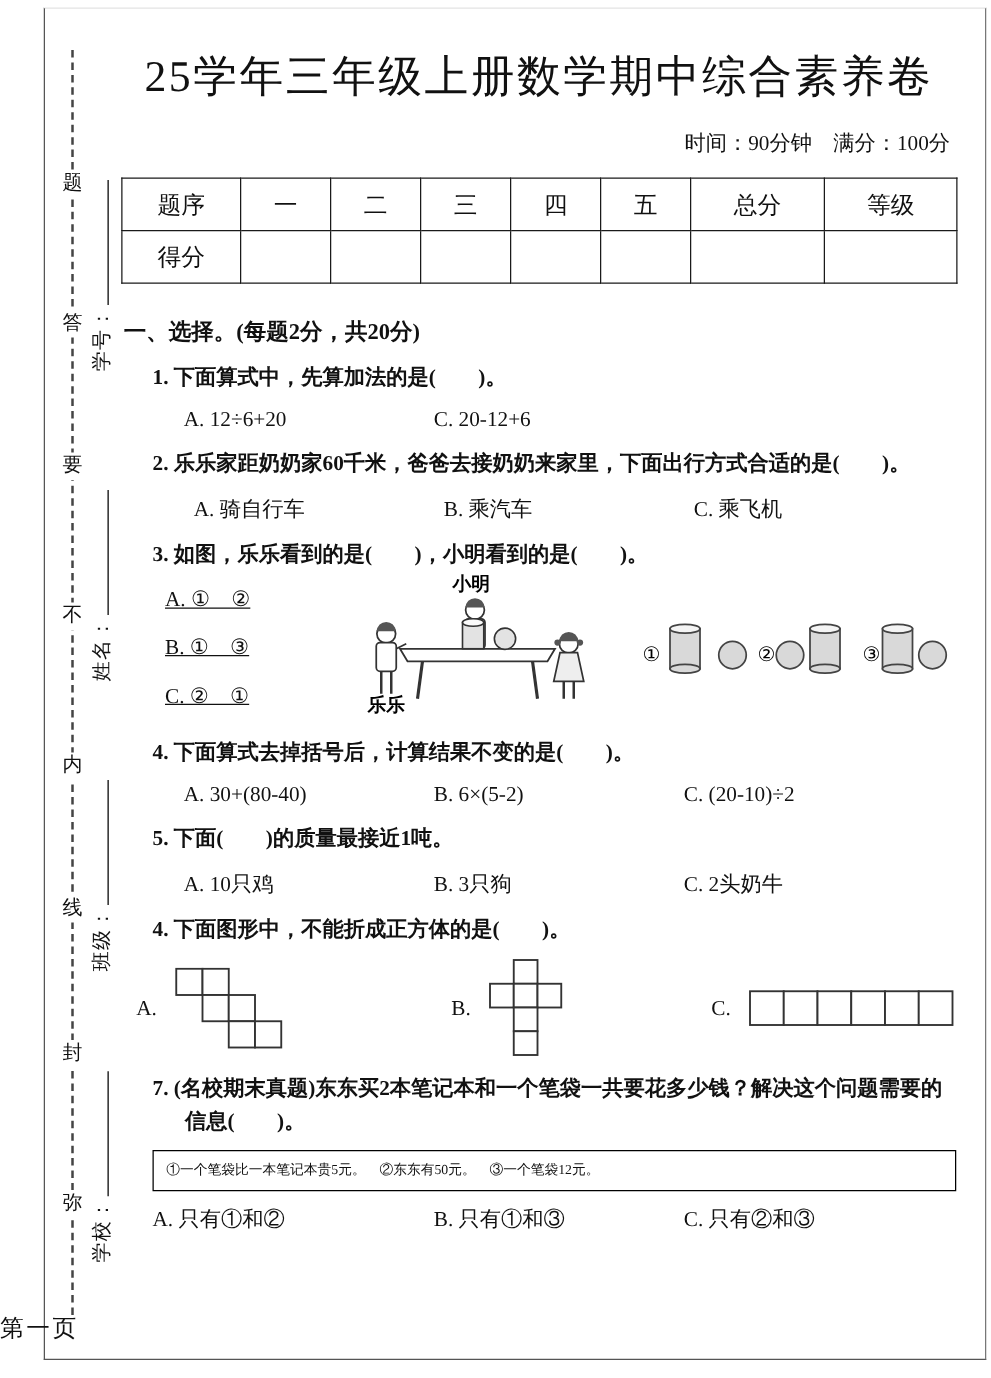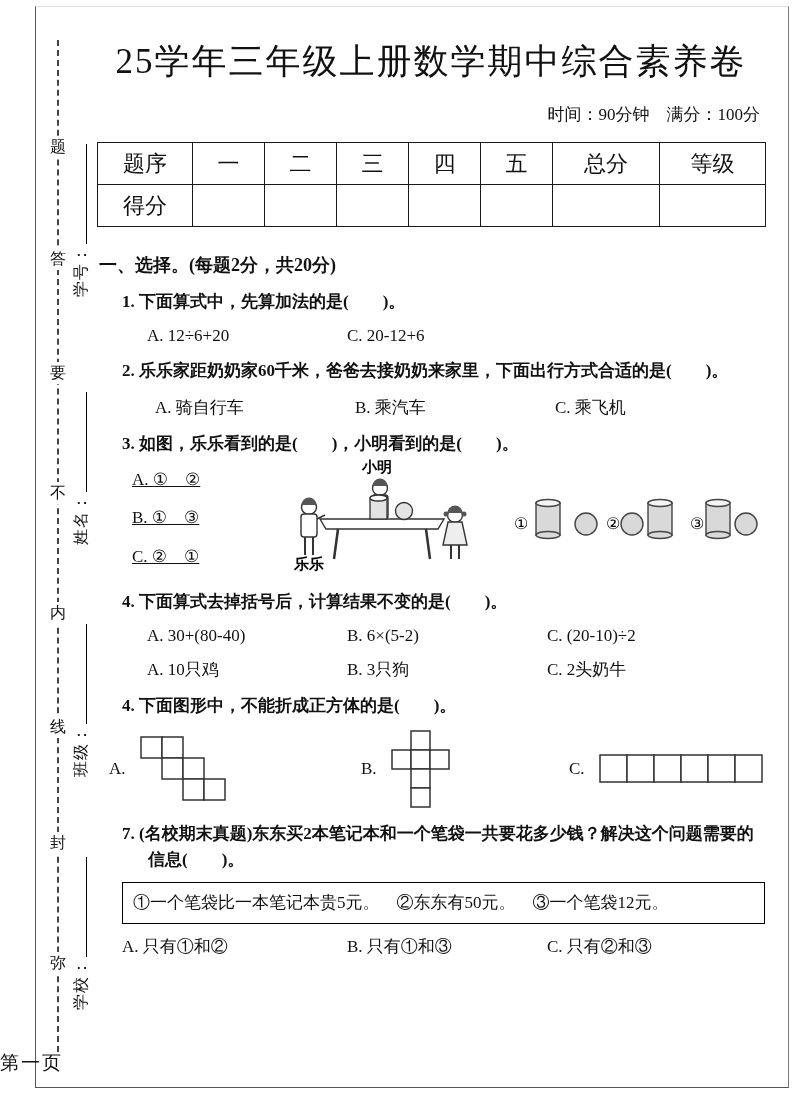--- a/index.html
+++ b/index.html
@@ -25,21 +25,21 @@
 
   
   .main { position: absolute; left: 97px; top: 36px; width: 668px; }
   .title { text-align: center; font-size: 35px; font-weight: 400; letter-spacing: 2px;
     padding-top: 2px; }
   .meta { text-align: right; font-weight: normal; font-size: 17px; margin: 18px 5px 0 0; }
 
   table.score-table { width: 100%; border-collapse: collapse; margin-top: 16px;
     table-layout: fixed; }
   table.score-table td { border: 1.6px solid #1a1a1a; height: 42px; text-align: center;
-    font-size: 22px; }
+    font-size: 19px; }
 
   .section-heading { font-weight: bold; font-size: 18px; margin: 26px 0 0 2px; }
 
   .q { margin-top: 12px; }
   .stem { font-weight: bold; font-size: 17px; line-height: 1.55; margin-left: 25px; }
   .opts { display: grid; grid-template-columns: 200px 200px 1fr; margin: 11px 0 0 50px;
     font-size: 17px; }
   .opts span { white-space: nowrap; }
 
   .q3-body { display: flex; margin: 4px 0 0 35px; }
@@ -47,21 +47,21 @@
   .q3-illus { flex: none; margin-top: -4px; }
   .svg-label { font-size: 15px; font-weight: bold; font-family: "Liberation Serif", serif; }
   .svg-num { font-size: 16px; font-family: "Liberation Serif", serif; }
 
   .q6-row { display: flex; align-items: center; margin: 10px 0 0 12px; font-size: 17px; }
   .q6-group { display: flex; align-items: center; gap: 14px; }
   .q6-a { width: 252px; } .q6-b { width: 208px; }
 
   .q7 .stem { padding-left: 26px; text-indent: -26px; }
   .info-box { border: 1.6px solid #000; margin: 9px 0 0 25px; padding: 8px 10px;
-    font-size: 17px; line-height: 1.4; }
+    font-size: 11px; line-height: 1.4; }
 
   .footer { position: absolute; left: 0; right: 0; bottom: 26px; text-align: left;
     font-size: 19px; letter-spacing: 2px; font-family: Liberation Mono, monospace; }
 </style>
 </head>
 <body>
 
 <div class="page">
   <div class="scan-frame"></div>
 
@@ -221,20 +221,21 @@
     <div class="q">
       <div class="stem">4. 下面算式去掉括号后，计算结果不变的是(　　)。</div>
       <div class="opts">
         <span>A. 30+(80-40)</span>
         <span>B. 6×(5-2)</span>
         <span>C. (20-10)÷2</span>
       </div>
     </div>
 
     <div class="q">
+      <div class="stem">5. 下面(　　)的质量最接近1吨。</div>
       <div class="opts">
         <span>A. 10只鸡</span>
         <span>B. 3只狗</span>
         <span>C. 2头奶牛</span>
       </div>
     </div>
 
     <div class="q">
       <div class="stem">4. 下面图形中，不能折成正方体的是(　　)。</div>
       <div class="q6-row">

